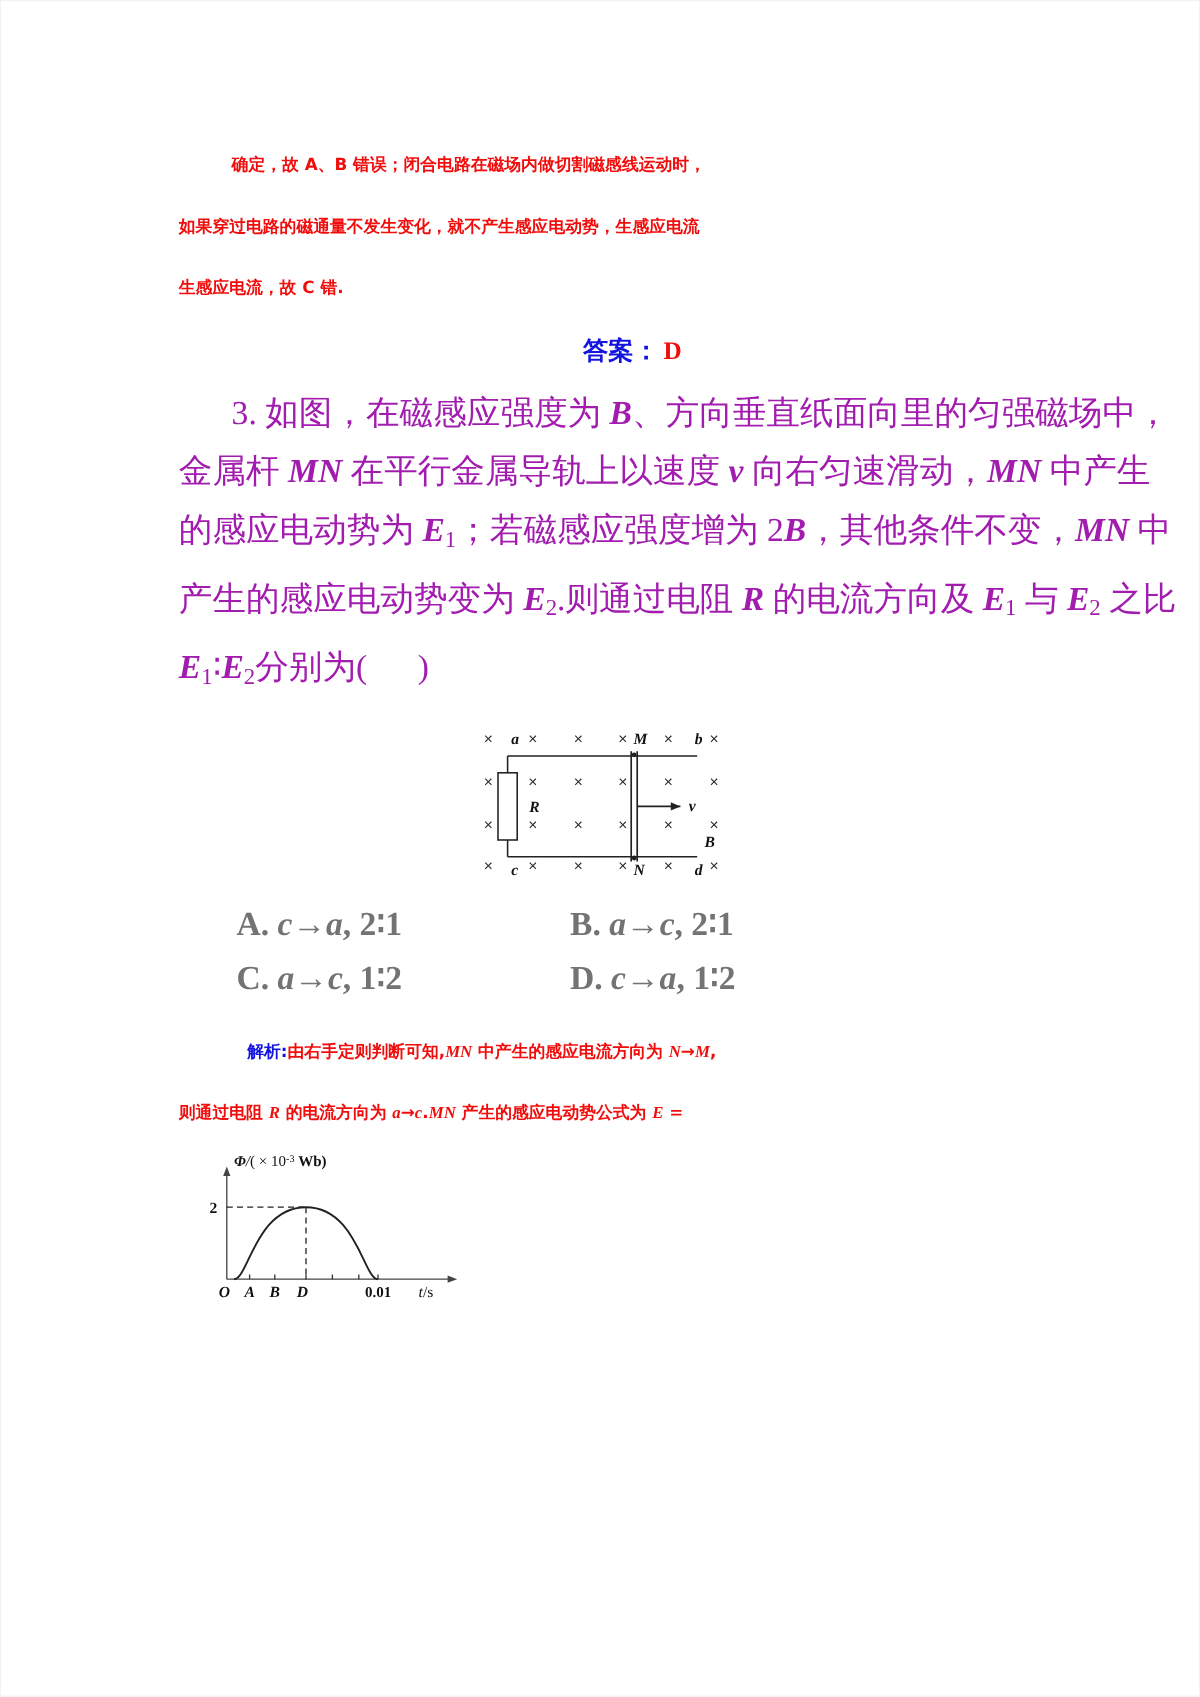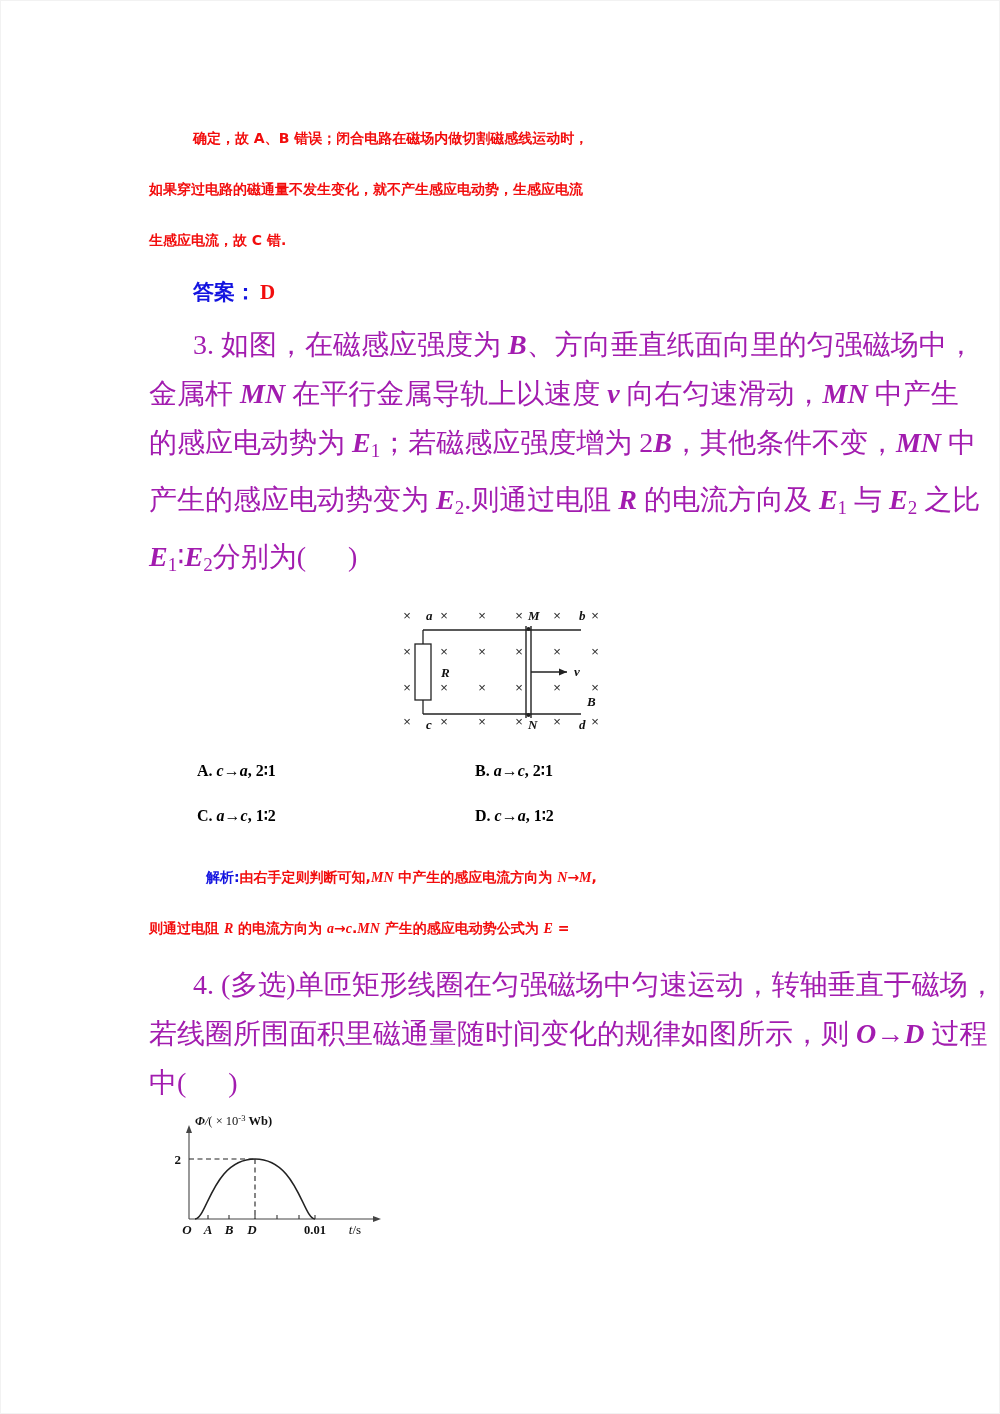--- a/index.html
+++ b/index.html
@@ -63,22 +63,22 @@
   }
   .ansline .lbl { color:#1414e0; font-weight:bold; }
   .ansline .val { color:#f20d0d; font-weight:bold; font-family:"Liberation Serif",serif; margin-left:4px; }
 
   .analysis-head { color:#1414e0; font-weight:bold;
     font-family:"DejaVu Sans","Liberation Sans",sans-serif;margin-left:13px; }
 
   
   .options {
     padding-left: 48px;
-    font-size: 16px;
-    color: #000000;
+    font-size: 28px;
+    color: #737373;
     line-height: 45px;
   }
   .optrow { display: flex; }
   .opt { width: 278px; white-space: nowrap; font-weight: bold; }
   .opt .ltr { font-family: "Liberation Serif", serif; font-weight: bold; }
   .opt .ex  { font-style: italic; font-weight: bold; }
 
   
   .figwrap { display: flex; justify-content: center; margin-top: 10px; }
   .fig2wrap { padding-left: 10px; }
@@ -91,21 +91,21 @@
 
 <div class="page">
   <div class="content">
 
     <div class="redpara">
       <span class="ln indent">确定，故 A、B 错误；闭合电路在磁场内做切割磁感线运动时，</span>
       <span class="ln">如果穿过电路的磁通量不发生变化，就不产生感应电动势，生感应电流</span>
       <span class="ln">生感应电流，故 C 错.</span>
     </div>
 
-    <div class="ansline" style="margin-top:4px;">
+    <div class="ansline" style="margin-top:4px;text-align:center;">
       <span class="lbl">答案：</span><span class="val">D</span>
     </div>
 
     <div class="blackpara" style="margin-top:6px;">
       <span class="ln indent">3<span style="letter-spacing:0">. </span>如图，在磁感应强度为 <i class="v">B</i>、方向垂直纸面向里的匀强磁场中，</span>
       <span class="ln">金属杆 <i class="v">MN</i> 在平行金属导轨上以速度 <i class="v">v</i> 向右匀速滑动，<i class="v">MN</i> 中产生</span>
       <span class="ln">的感应电动势为 <i class="v">E</i><sub>1</sub>；若磁感应强度增为 2<i class="v">B</i>，其他条件不变，<i class="v">MN</i> 中</span>
       <span class="ln">产生的感应电动势变为 <i class="v">E</i><sub>2</sub>.则通过电阻 <i class="v">R</i> 的电流方向及 <i class="v">E</i><sub>1</sub> 与 <i class="v">E</i><sub>2</sub> 之比</span>
       <span class="ln"><i class="v">E</i><sub>1</sub>∶<i class="v">E</i><sub>2</sub>分别为(&nbsp;&nbsp;&nbsp;&nbsp;&nbsp;&nbsp;)</span>
     </div>
@@ -201,25 +201,20 @@
         </div>
       </div>
     </div>
 
     <div class="redpara" style="margin-top:14px;">
       <span class="ln indent"><span class="analysis-head">解析:</span>由右手定则判断可知,<i class="v">MN</i> 中产生的感应电流方向为 <i class="v">N</i>→<i class="v">M</i>,</span>
       <span class="ln">则通过电阻 <i class="v">R</i> 的电流方向为 <i class="v">a</i>→<i class="v">c</i>.<i class="v">MN</i> 产生的感应电动势公式为 <i class="v">E</i> =</span>
     </div>
 
 
-    <div class="blackpara" style="margin-top:6px;">
-      <span class="ln indent">4<span style="letter-spacing:0">. </span>(多选)单匝矩形线圈在匀强磁场中匀速运动，转轴垂直于磁场，</span>
-      <span class="ln">若线圈所围面积里磁通量随时间变化的规律如图所示，则 <i class="v">O</i>→<i class="v">D</i> 过程</span>
-      <span class="ln">中(&nbsp;&nbsp;&nbsp;&nbsp;&nbsp;&nbsp;)</span>
-    </div>
 
     <div class="fig2wrap">
       <svg width="240" height="132" viewBox="0 0 240 132">
 
         <g stroke="#444" stroke-width="1.1" fill="none">
           <line x1="30" y1="112" x2="30" y2="22"></line>
           <line x1="30" y1="112" x2="218" y2="112"></line>
         </g>
         <polygon points="30,18 27,26 33,26" fill="#444"></polygon>
         <polygon points="222,112 214,109 214,115" fill="#444"></polygon>

